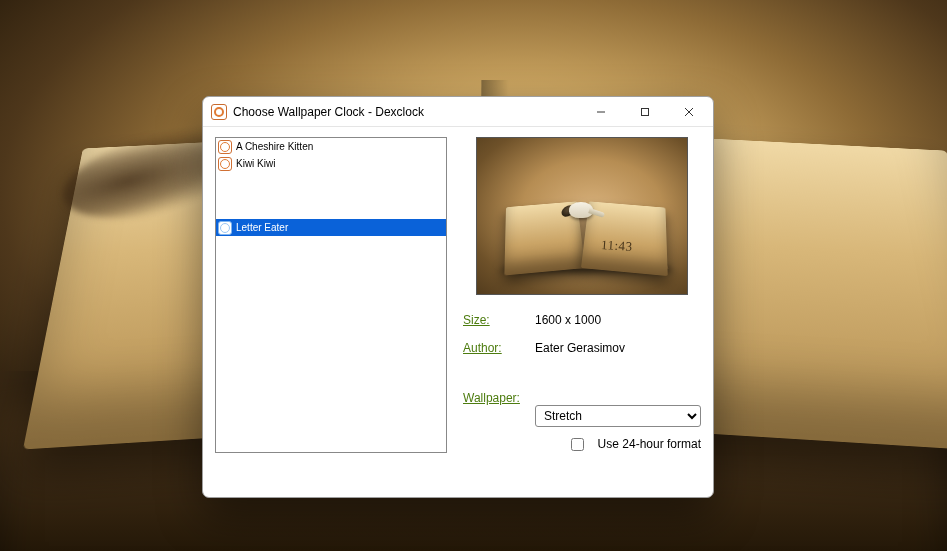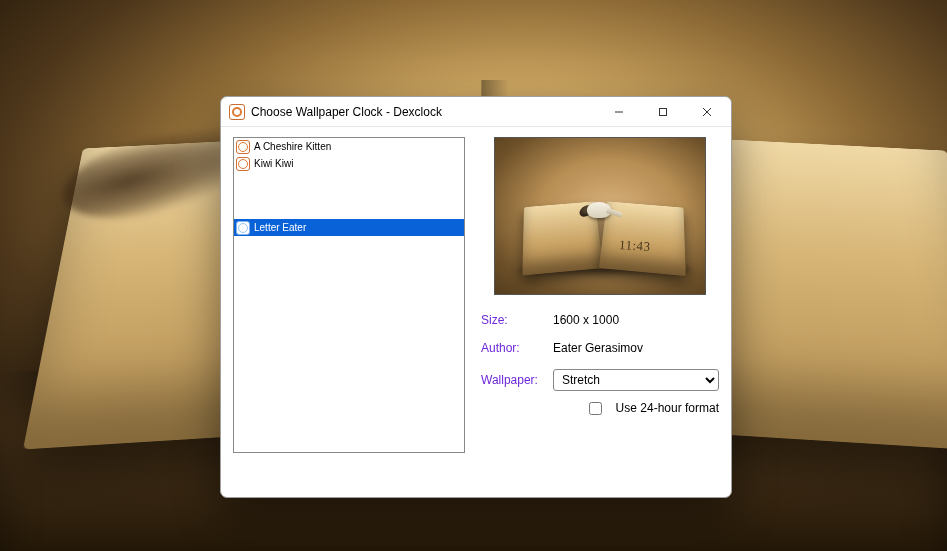--- a/index.html
+++ b/index.html
@@ -48,21 +48,21 @@
     position:absolute; left:60px; top:130px; width:220px; height:80px;
     background: radial-gradient(ellipse at 30% 50%, rgba(60,40,20,.85) 0%, rgba(60,40,20,.5) 40%, rgba(60,40,20,0) 70%);
     border-radius: 50%;
     transform: rotate(-15deg);
     filter: blur(3px);
   }
 
   
   .dialog {
     position: absolute;
-    left: 220px; top: 96px;
+    left: 202px; top: 96px;
     width: 512px; height: 402px;
     background: #fff;
     border: 1px solid #9f9f9f;
     border-radius: 7px;
     box-shadow: 0 18px 45px rgba(0,0,0,.45);
     display: flex; flex-direction: column;
   }
   .titlebar {
     height: 30px;
     display: flex; align-items: center;
@@ -173,25 +173,25 @@
   }
 
   .info-grid{
     margin-top:18px;
     display:grid;
     grid-template-columns: 66px 1fr;
     row-gap:14px; column-gap:6px;
     align-items:center;
     font-size:12px;
   }
-  .info-grid .lab{ color:#6d28d9; }
+  .info-grid .lab{ color:#4d7c0f;text-decoration:underline; }
   select.pos {
     width:100%; height:22px;
     border:1px solid #888; border-radius:3px;
-    background:#fff; font:inherit; padding:0 4px;
+    background:#fff; font:inherit; padding:0 4px;margin-top:36px;
   }
   .chk-row{ grid-column:2; display:flex; align-items:center; gap:14px; margin-top:-4px;justify-content:flex-end;}
   input[type=checkbox]{ width:13px; height:13px; margin:0; }
 
   .footer{
     display:flex; gap:10px; padding:10px 12px 12px 12px; align-items:center;
   }
   .btn{
     height:22px; border:1px solid #8a8a8a; border-radius:3px;
     background:#fdfdfd; font:inherit; padding:0;

